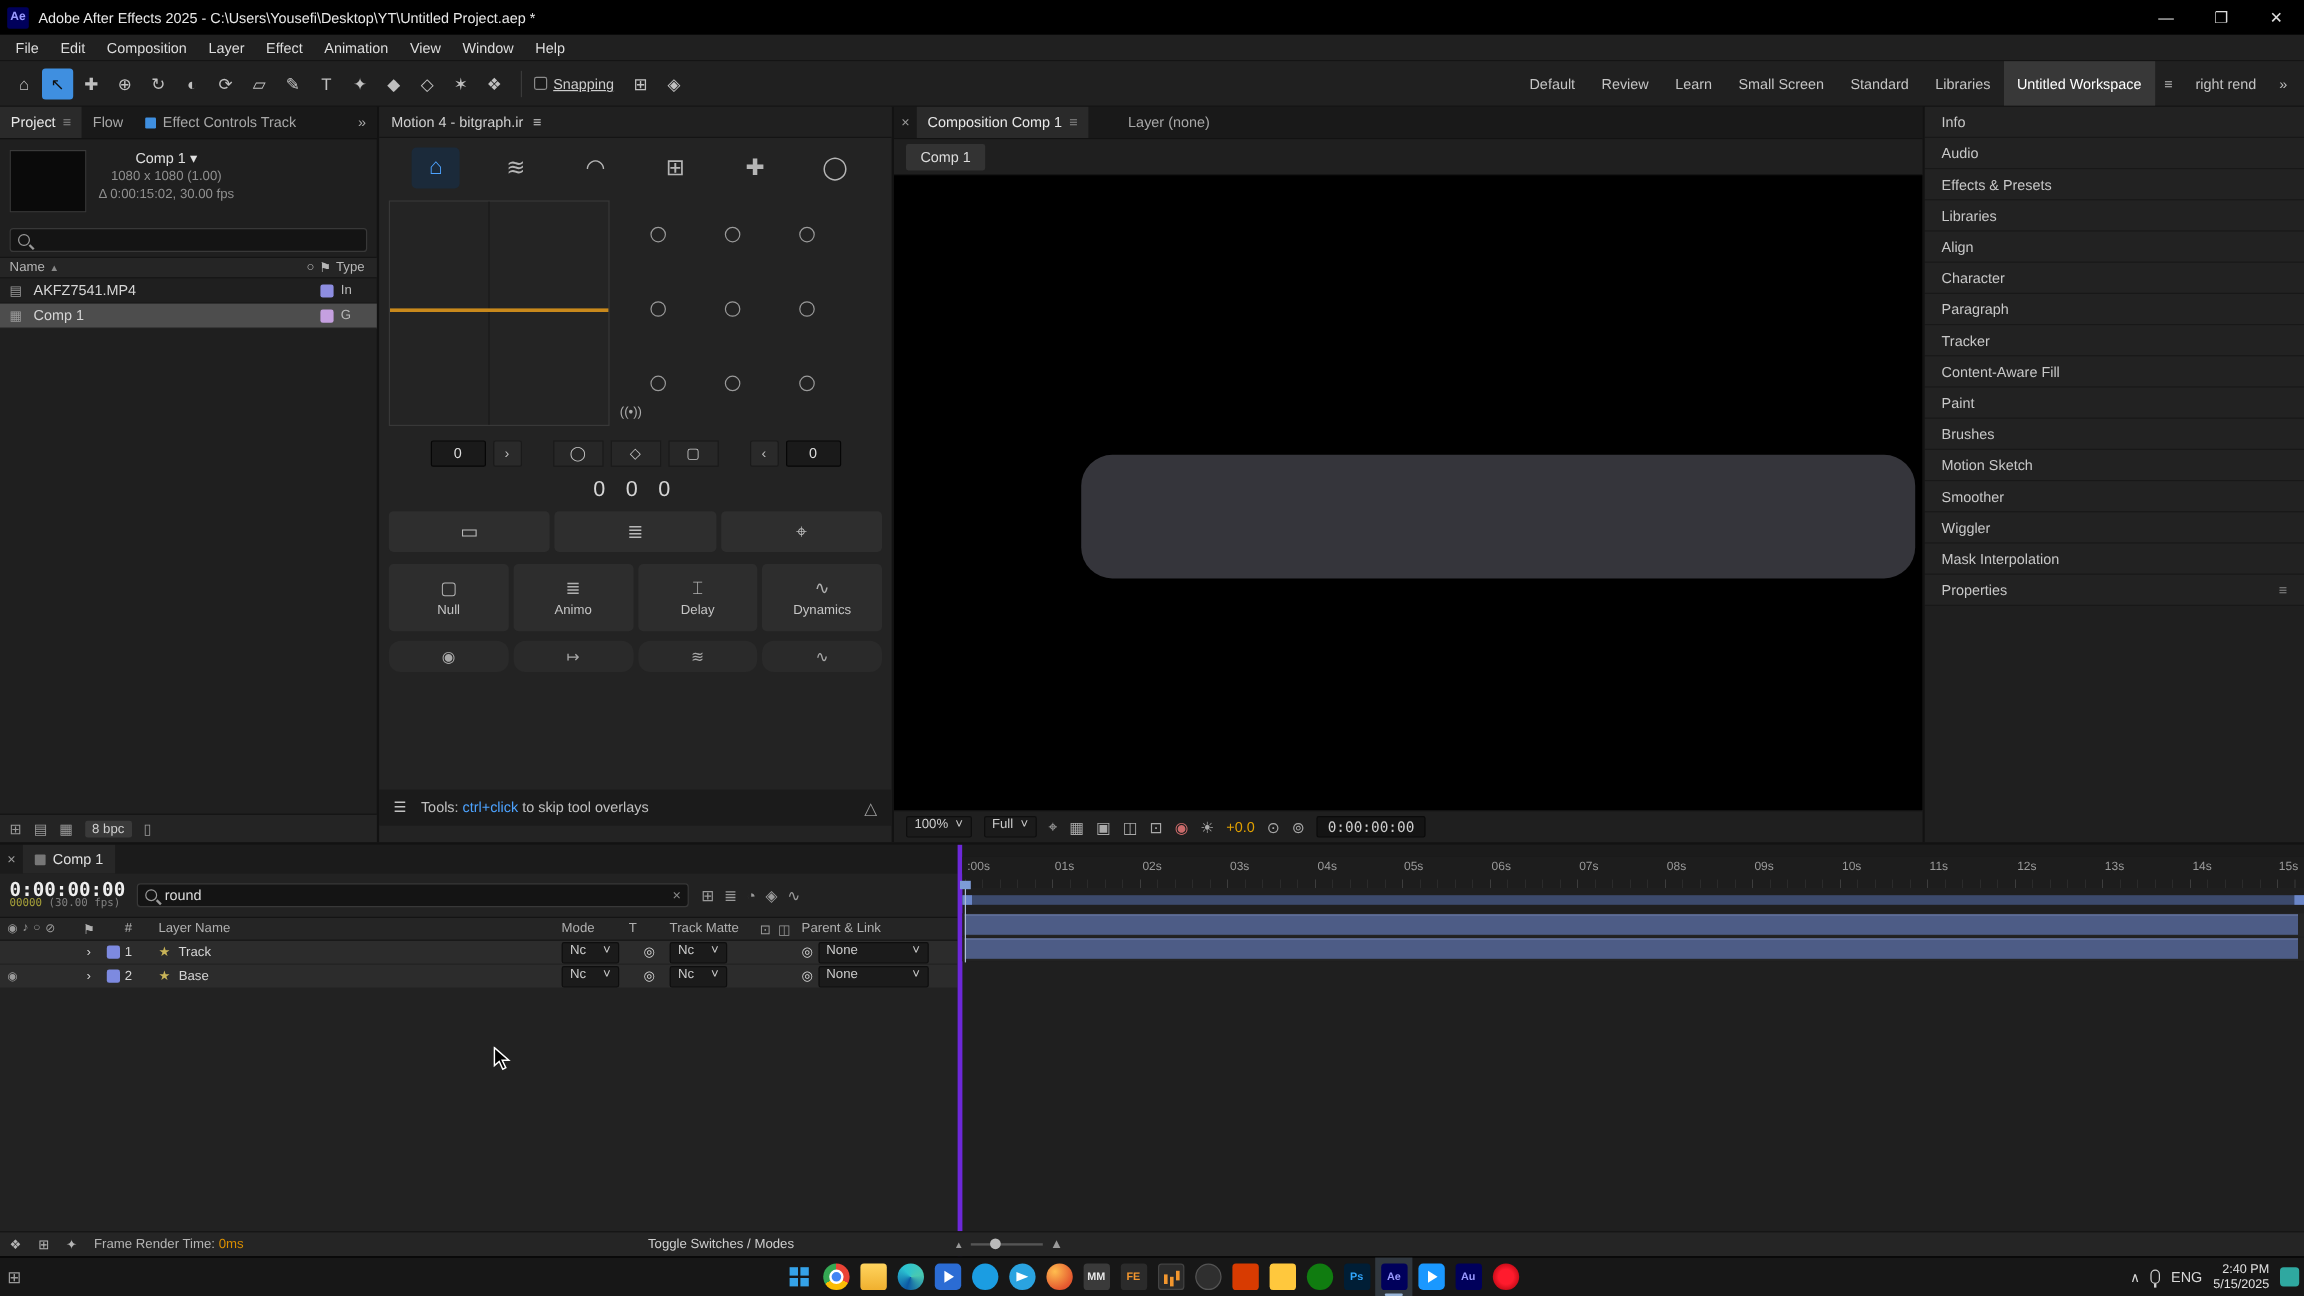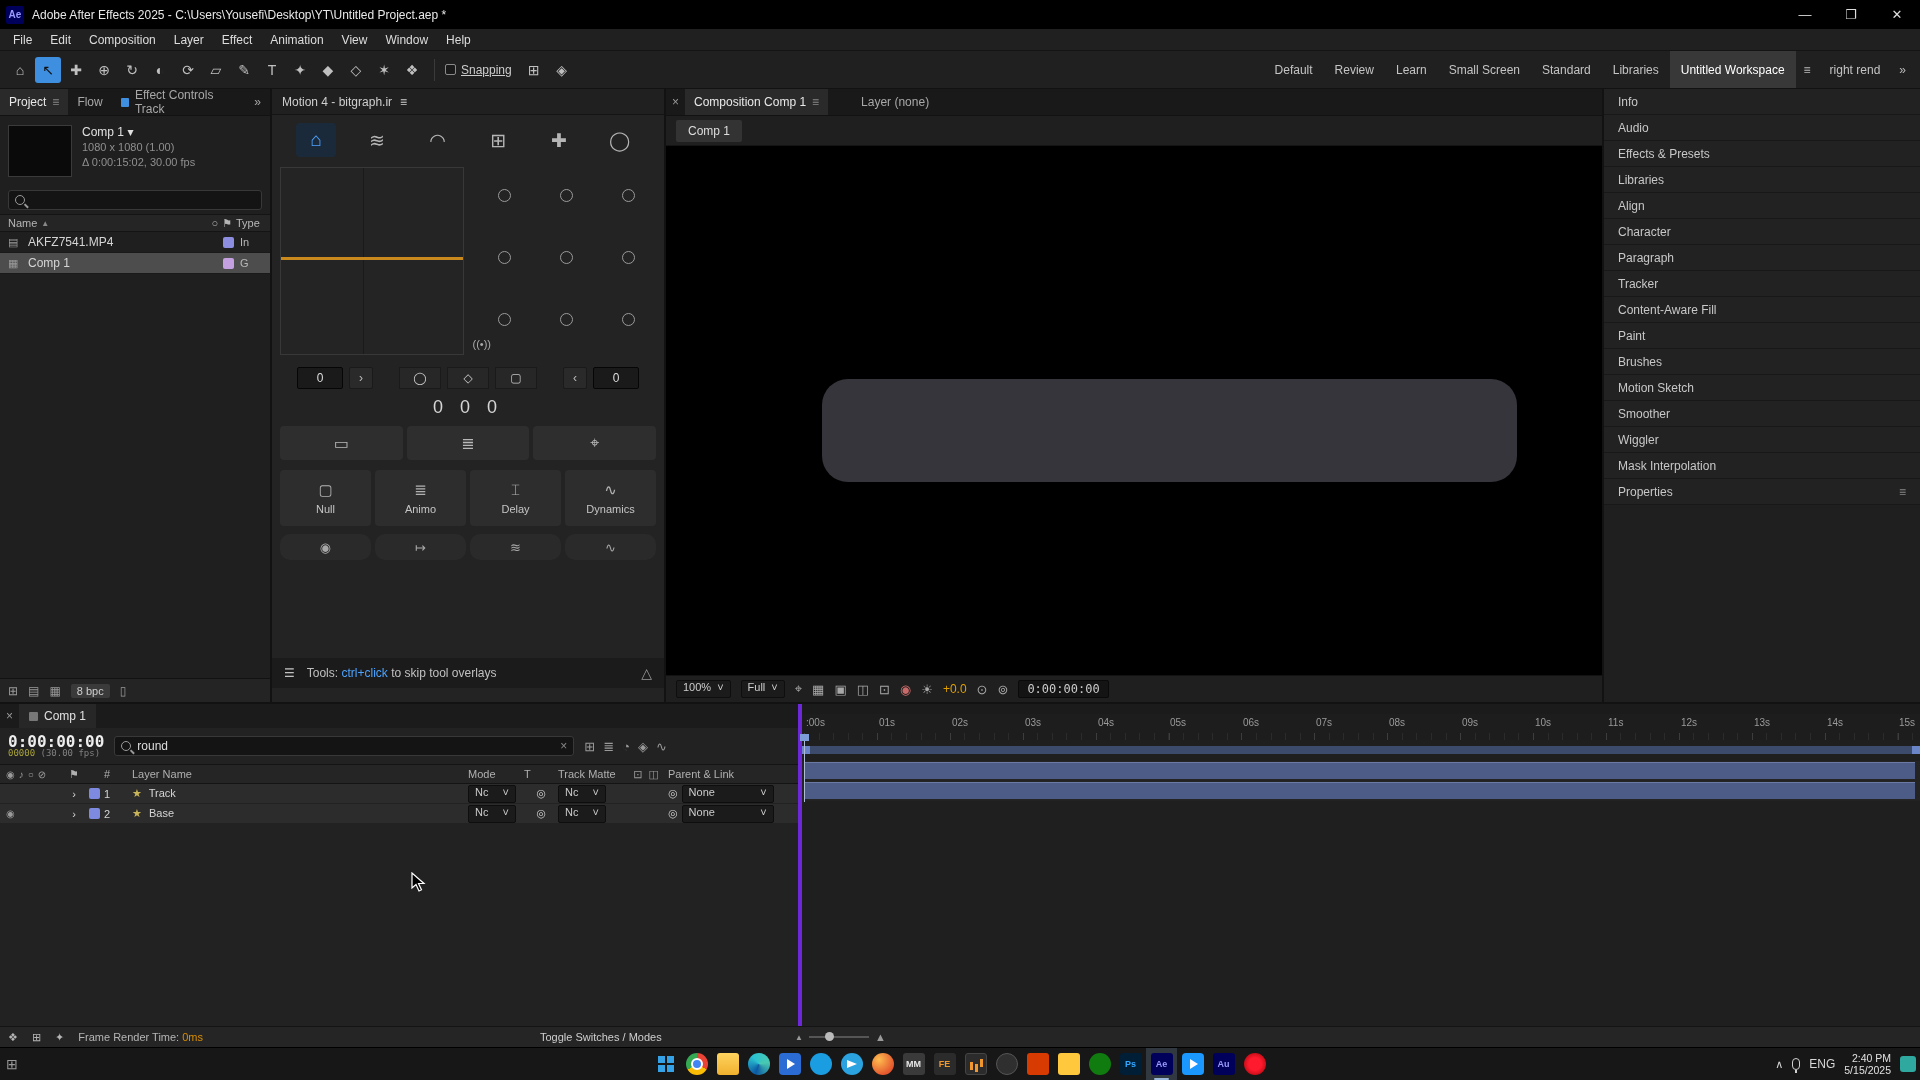--- a/index.html
+++ b/index.html
@@ -39,24 +39,24 @@
   
   .main { display:flex; height:613px; }
   .panel { background:#1f1f1f; border-right:2px solid #121212; display:flex; flex-direction:column; }
   .panel-tabs { height:27px; background:#191919; display:flex; align-items:stretch; font-size:12px; border-bottom:1px solid #121212; }
   .ptab { padding:0 9px; display:flex; align-items:center; gap:6px; color:#a8a8a8; }
   .ptab.active { background:#2a2a2a; color:#e8e8e8; }
   .ptab .ham { color:#888; }
   .mini-sq { width:9px; height:9px; background:#3f8fe0; display:inline-block; border-radius:1px; }
 
   
-  .project { width:272px; }
+  .project { width:316px; }
   .proj-info { display:flex; gap:10px; padding:9px 8px; }
   .thumb { width:64px; height:52px; background:#0a0a0a; border:1px solid #3a3a3a; }
-  .proj-meta div { line-height:15px; }
+  .proj-meta div { line-height:15px;text-align:center; }
   .proj-name { color:#e0e0e0; }
   .proj-sub { color:#8f8f8f; font-size:11px; }
   .searchrow { padding:4px 8px; }
   .searchbox { height:20px; background:#141414; border:1px solid #383838; border-radius:3px;
     display:flex; align-items:center; padding:0 6px; gap:6px; }
   .searchbox input { flex:1; background:transparent; border:0; outline:0; color:#ddd; font-size:12px; font-family:inherit; }
   .mag { width:10px; height:10px; border:1.5px solid #9a9a9a; border-radius:50%; position:relative; flex:none; }
   .mag::after { content:''; position:absolute; width:5px; height:1.5px; background:#9a9a9a; transform:rotate(45deg); left:8px; top:9px; }
   .proj-thead { height:18px; background:#252525; border-top:1px solid #141414; border-bottom:1px solid #141414;
     display:flex; align-items:center; padding:0 8px; color:#b5b5b5; font-size:11px; gap:4px; }
@@ -64,21 +64,21 @@
   .proj-row { height:21px; display:flex; align-items:center; padding:0 4px 0 8px; gap:6px; color:#d5d5d5; border-bottom:1px solid #1a1a1a; }
   .proj-row.selected { background:#4d4d4d; }
   .item-icon { color:#9a9a9a; font-size:11px; width:14px; }
   .chip { width:11px; height:11px; border-radius:2px; background:#8d8de0; flex:none; }
   .type-cell { width:26px; color:#b8b8b8; font-size:11px; overflow:hidden; }
   .proj-spacer { flex:1; }
   .proj-bottom { height:24px; background:#242424; border-top:1px solid #121212; display:flex; align-items:center; padding:0 8px; gap:10px; color:#9a9a9a; }
   .bpc-chip { background:#3a3a3a; padding:1px 6px; border-radius:2px; color:#cfcfcf; font-size:11px; }
 
   
-  .motion { width:394px; background:#232323; }
+  .motion { width:429px; background:#232323; }
   .motion-head { height:26px; display:flex; align-items:center; gap:8px; padding:0 10px; color:#cfcfcf; background:#202020; border-bottom:1px solid #141414; }
   .motion-tools { height:50px; display:flex; align-items:center; justify-content:space-around; padding:0 14px; }
   .mtool { width:40px; height:34px; display:flex; align-items:center; justify-content:center; font-size:19px; color:#b5b5b5; border-radius:4px; }
   .mtool.active { color:#4da3ff; background:#1b2a3a; }
   .motion-preview { display:flex; gap:6px; padding:2px 8px; height:192px; }
   .mp-canvas { width:184px; background:#242424; border:1px solid #383838; position:relative; }
   .mp-canvas .vdiv { position:absolute; left:45%; top:0; bottom:0; width:1px; background:#1a1a1a; }
   .mp-orange { position:absolute; left:0; right:0; top:48%; height:3px; background:#c9891c; }
   .mp-broadcast { position:absolute; right:-28px; bottom:4px; color:#aaa; font-size:11px; }
   .mp-grid { flex:1; position:relative; }

